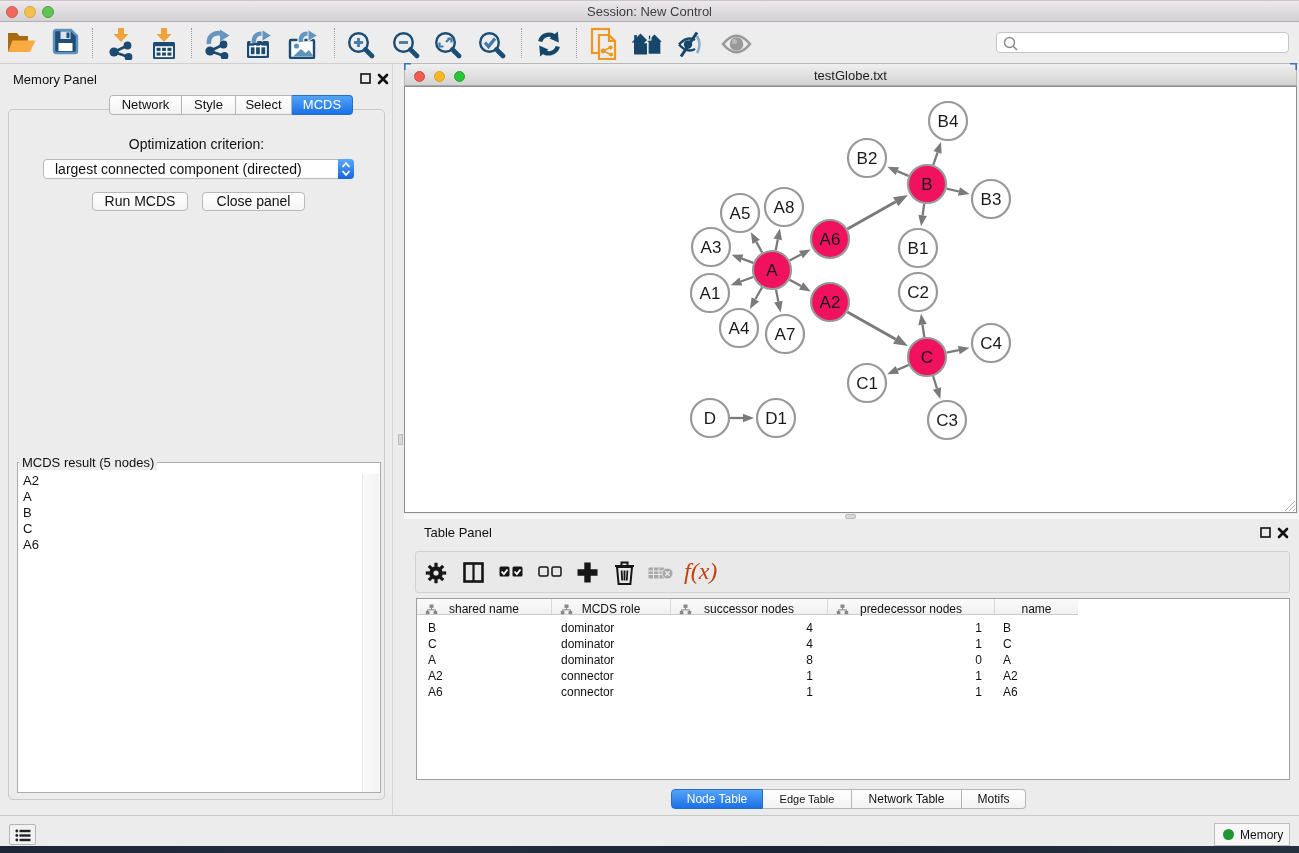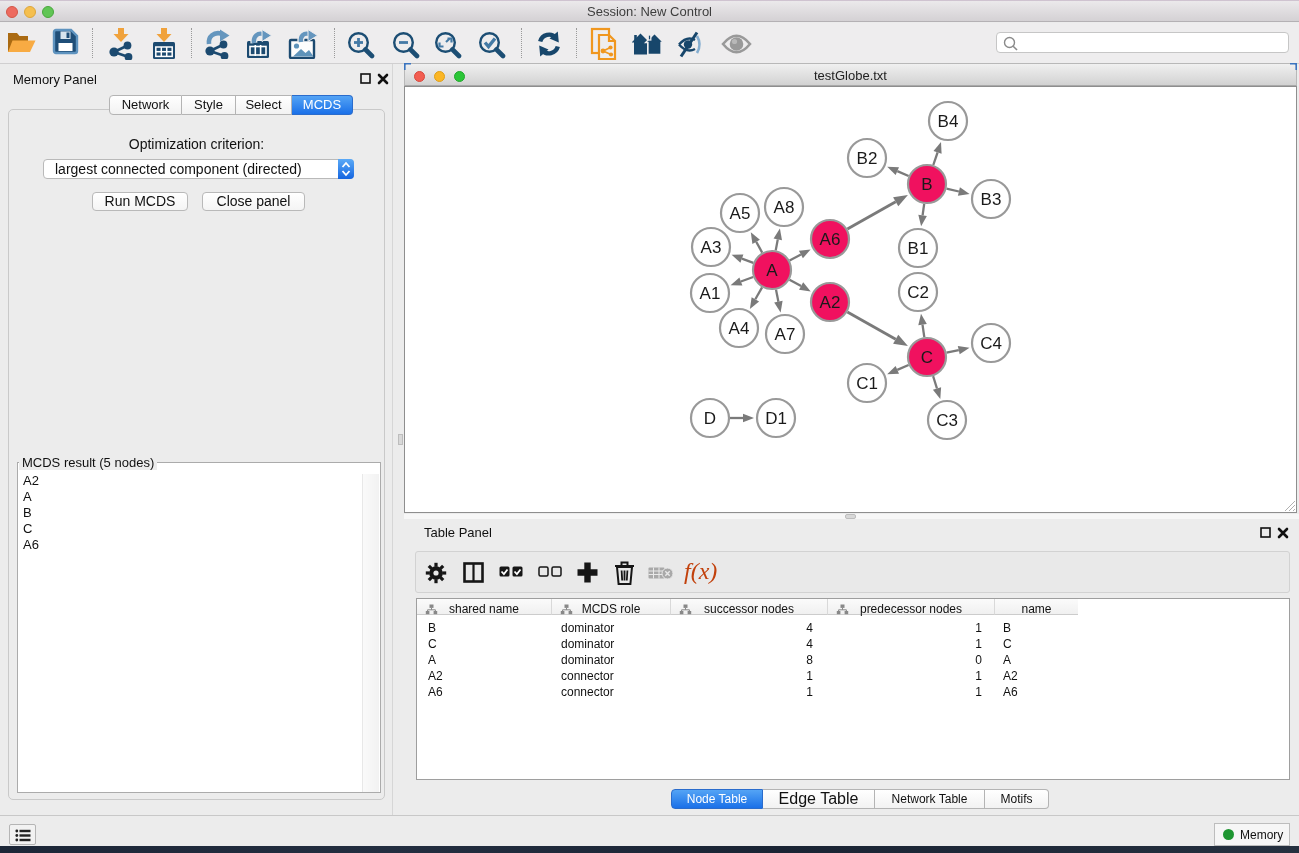--- a/index.html
+++ b/index.html
@@ -478,21 +478,21 @@
 <div class="td" style="left:470px;top:69px;width:95px;text-align:right;">1</div>
 <div class="td" style="left:586px;top:69px;">A2</div>
 <div class="td" style="left:11px;top:85px;">A6</div>
 <div class="td" style="left:144px;top:85px;">connector</div>
 <div class="td" style="left:300px;top:85px;width:96px;text-align:right;">1</div>
 <div class="td" style="left:470px;top:85px;width:95px;text-align:right;">1</div>
 <div class="td" style="left:586px;top:85px;">A6</div>
   </div>
   <div class="tabgrp" style="left:277px;top:270px;">
     <div class="tabseg first sel" style="width:92px;font-size:12px;">Node Table</div>
-    <div class="tabseg" style="width:112px;font-size:16px;">Edge Table</div>
+    <div class="tabseg" style="width:89px;font-size:11px;">Edge Table</div>
     <div class="tabseg" style="width:110px;font-size:12px;">Network Table</div>
     <div class="tabseg last" style="width:64px;font-size:12px;">Motifs</div>
   </div>
 </div>
 
 <div class="abs" id="statusbar">
   <div id="listbtn">
     <svg style="position:absolute;left:5px;top:4px;" width="16" height="13" viewBox="0 0 16 13">
       <g fill="#222">
           <circle cx="1.8" cy="2" r="1.4"></circle>

